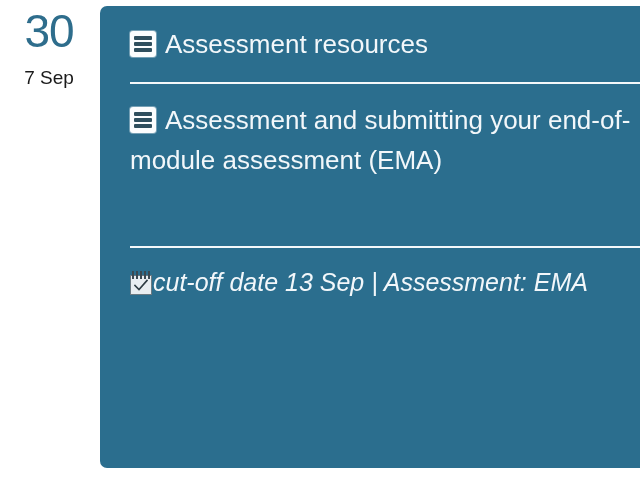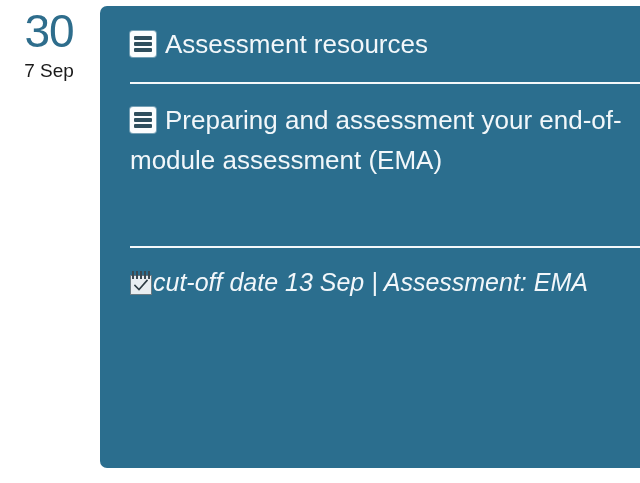--- a/index.html
+++ b/index.html
@@ -34,21 +34,21 @@
   }
   .week-number {
     margin: 8px 0 0 0;
     font-size: 46px;
     line-height: 46px;
     font-weight: 400;
     color: #2e6d8c;
     letter-spacing: -1px;
   }
   .week-date {
-    margin: 6px 0 0 0;
+    margin: 13px 0 0 0;
     font-size: 19px;
     line-height: 22px;
     font-weight: 400;
     color: #1a1a1a;
   }
 
   
   .activity-panel {
     position: absolute;
     left: 100px;
@@ -221,21 +221,21 @@
       </div>
       <div class="completion-box">
         <svg viewBox="0 0 20 20">
           <path d="M2.5 10.5 L7 15.5 L17.5 3.5" fill="none" stroke="#1f1f1f" stroke-width="3.2" stroke-linecap="square" stroke-linejoin="miter"></path>
         </svg>
       </div>
     </div>
 
     <div class="activity-item with-rule">
       <div class="item-body">
-        <span class="item-text"><span class="page-icon"><i></i><i></i><i></i></span><span>Preparing and assessment your end-of-module assessment (EMA)</span></span>
+        <span class="item-text"><span class="page-icon"><i></i><i></i><i></i></span><span>Assessment and submitting your end-of-module assessment (EMA)</span></span>
       </div>
       <div class="completion-box">
         <svg viewBox="0 0 20 20">
           <path d="M2.5 10.5 L7 15.5 L17.5 3.5" fill="none" stroke="#1f1f1f" stroke-width="3.2" stroke-linecap="square" stroke-linejoin="miter"></path>
         </svg>
       </div>
     </div>
 
     <div class="dates-row">
       <span class="dates-text"><span class="calendar-icon"><span class="pad"></span><span class="rings">

